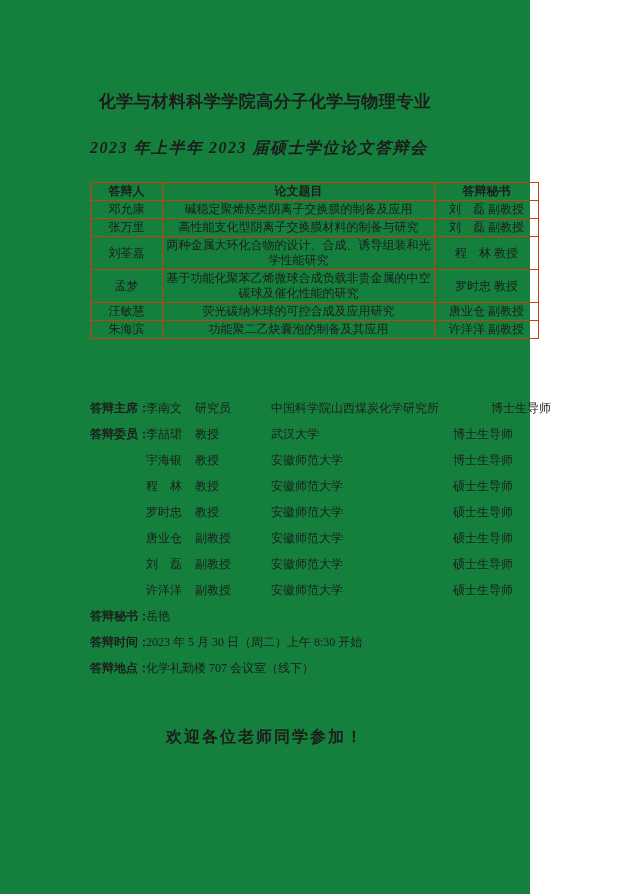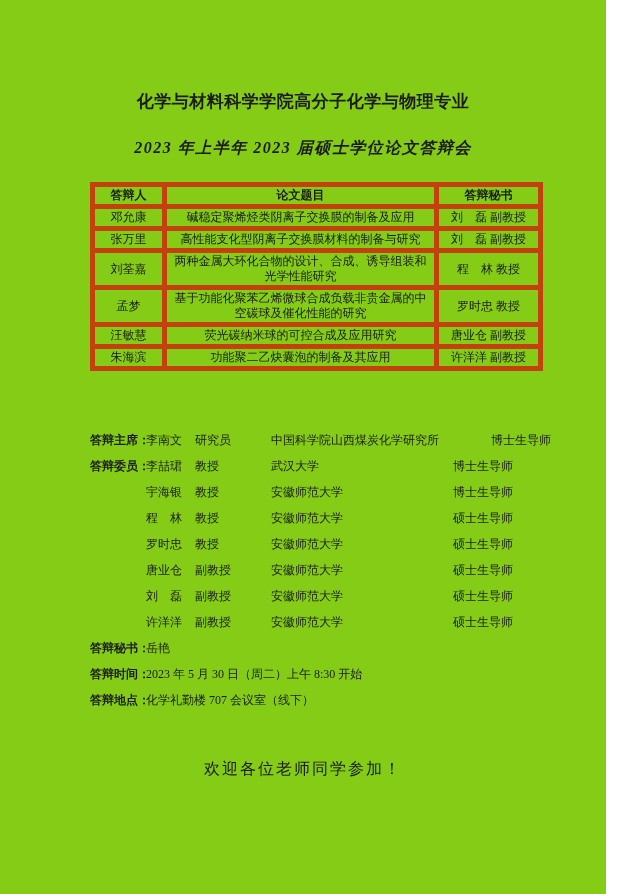--- a/index.html
+++ b/index.html
@@ -1,60 +1,60 @@
 <!DOCTYPE html>
 <html><head>
 <meta charset="utf-8">
 <style>
   html,body { margin:0; padding:0; }
   body {
     width:631px; height:894px; background:#ffffff; color:#1c1c1c;
     font-family:"Liberation Serif","DejaVu Serif",serif;
     overflow:hidden;
   }
-  .page { box-sizing:border-box; width:606px; height:894px; padding:90px 90px 0 90px; background:#84cc16; }
+  .page { box-sizing:border-box; width:530px; height:894px; padding:90px 90px 0 90px; background:#15803d; }
 
   .doc-title {
     margin:0; text-align:center;
     font-family:"Liberation Sans","DejaVu Sans",sans-serif;
     font-size:17px; font-weight:bold; letter-spacing:0.5px; line-height:23px;
   }
   .doc-subtitle {
-    margin:24px 0 0 0; text-align:center;
+    margin:24px 0 0 0; 
     font-size:16px; font-weight:bold; font-style:italic;
     letter-spacing:1.5px; line-height:22px;
   }
 
   table.defense {
     margin-top:23px; width:448px; border-collapse:collapse;
     table-layout:fixed; font-size:12px;
   }
   table.defense th, table.defense td {
-    border:5px solid #c2410c; text-align:center; vertical-align:middle;
+    border:1px solid #c2410c; text-align:center; vertical-align:middle;
     padding:1px 3px; line-height:15px; font-weight:normal;
     word-break:break-all;
   }
   table.defense th { font-weight:bold; height:15px; }
   .col-name  { width:72px; }
   .col-title { width:272px; }
   .col-adv   { width:104px; }
 
   .panel { margin-top:52px; font-size:12px; }
   .prow  { display:flex; align-items:flex-end; height:26px; white-space:nowrap; }
   .plabel { font-weight:bold; width:56px; flex:0 0 auto; }
   .pname  { width:49px; flex:0 0 auto; }
   .ptitle { width:48px; flex:0 0 auto;font-family:Liberation Mono, monospace; }
   .paff   { min-width:182px; flex:0 0 auto;margin-left:28px; }
   .prow.chair .paff { min-width:220px; }
   .psup   { flex:0 0 auto; }
   .pvalue { flex:0 0 auto; }
 
   .closing {
     margin-top:50px; text-align:center;
-    font-size:16px; font-weight:normal; letter-spacing:2px;
+    font-size:16px; font-weight:bold; letter-spacing:2px;
   }
 </style>
 </head>
 <body>
 
 <div class="page">
 
   <h1 class="doc-title">化学与材料科学学院高分子化学与物理专业</h1>
   <h2 class="doc-subtitle">2023 年上半年 2023 届硕士学位论文答辩会</h2>
 

